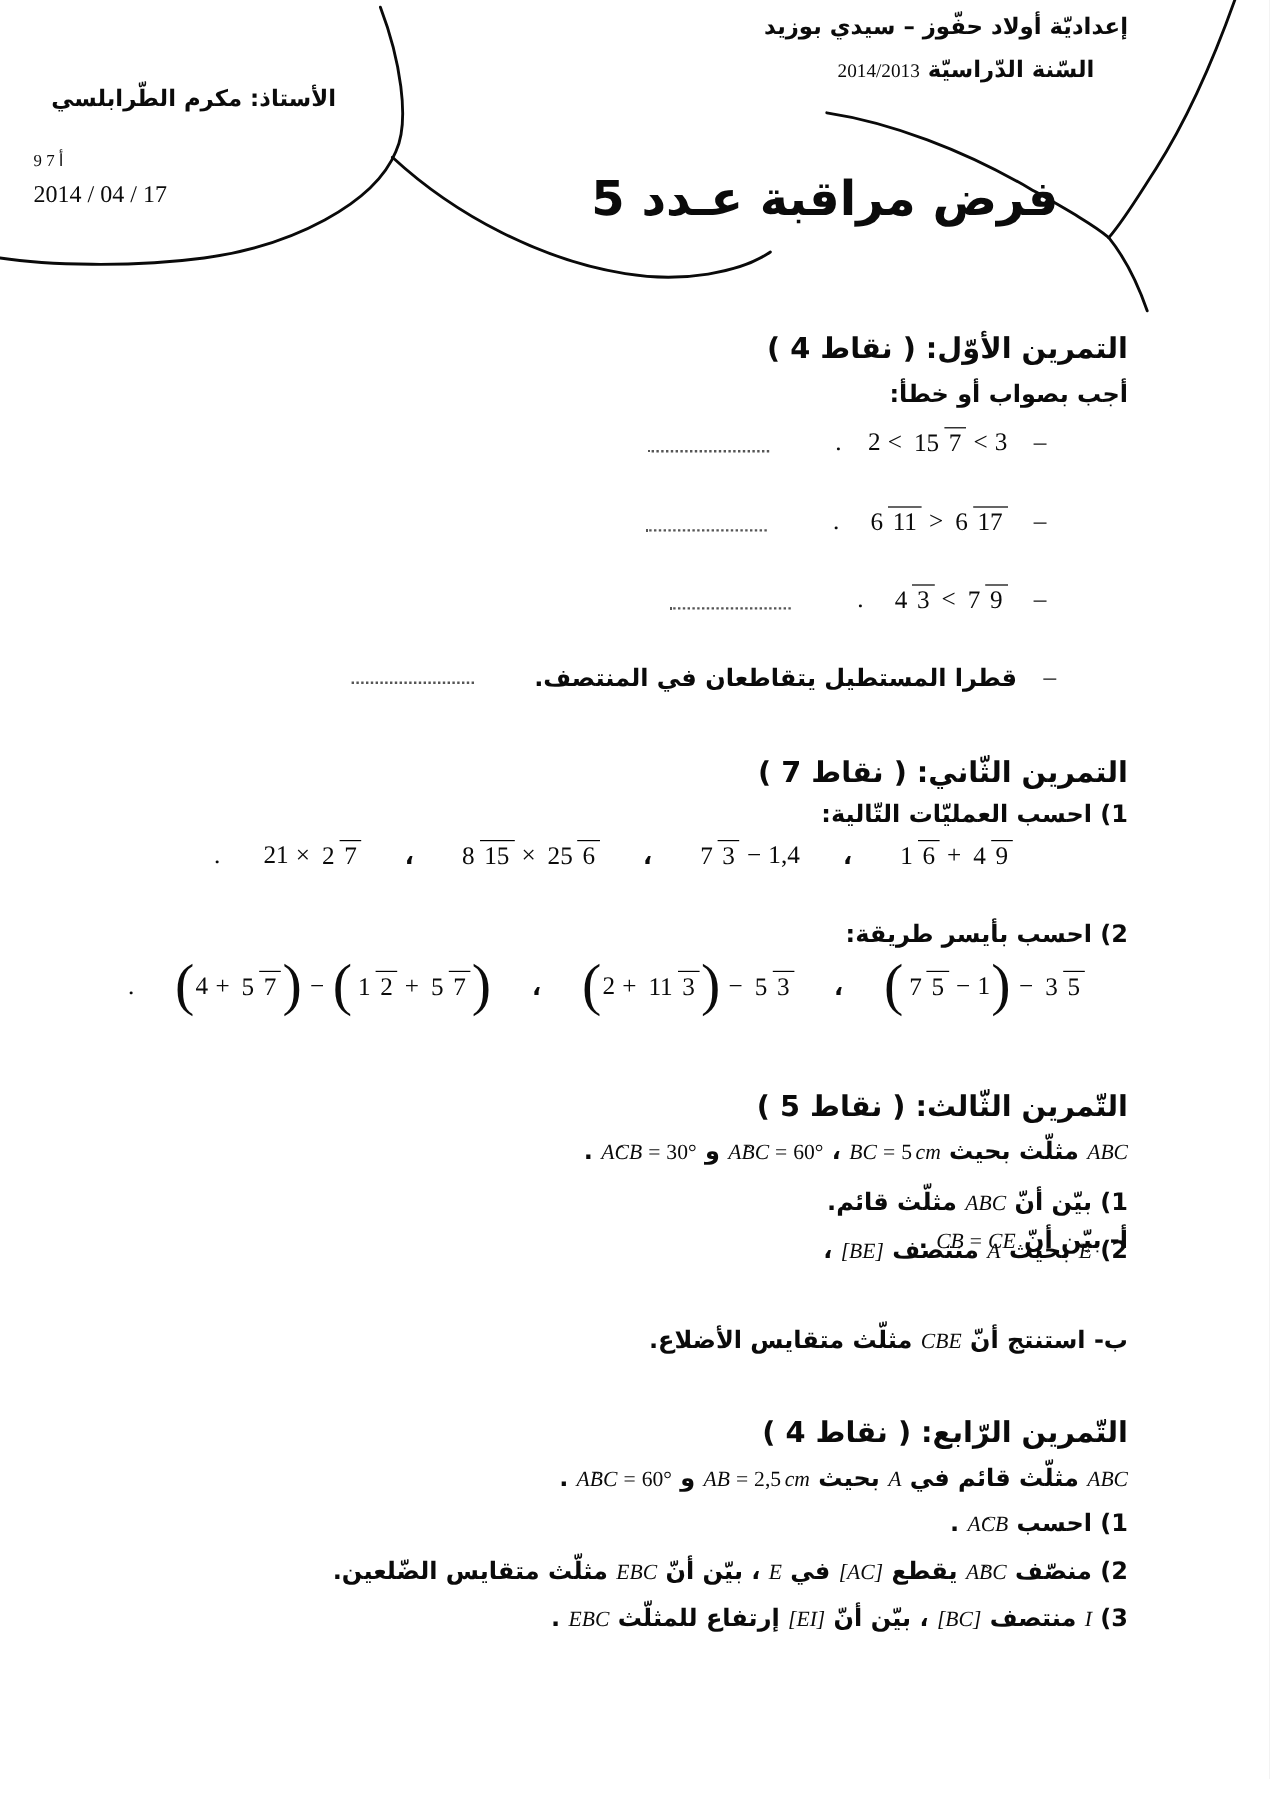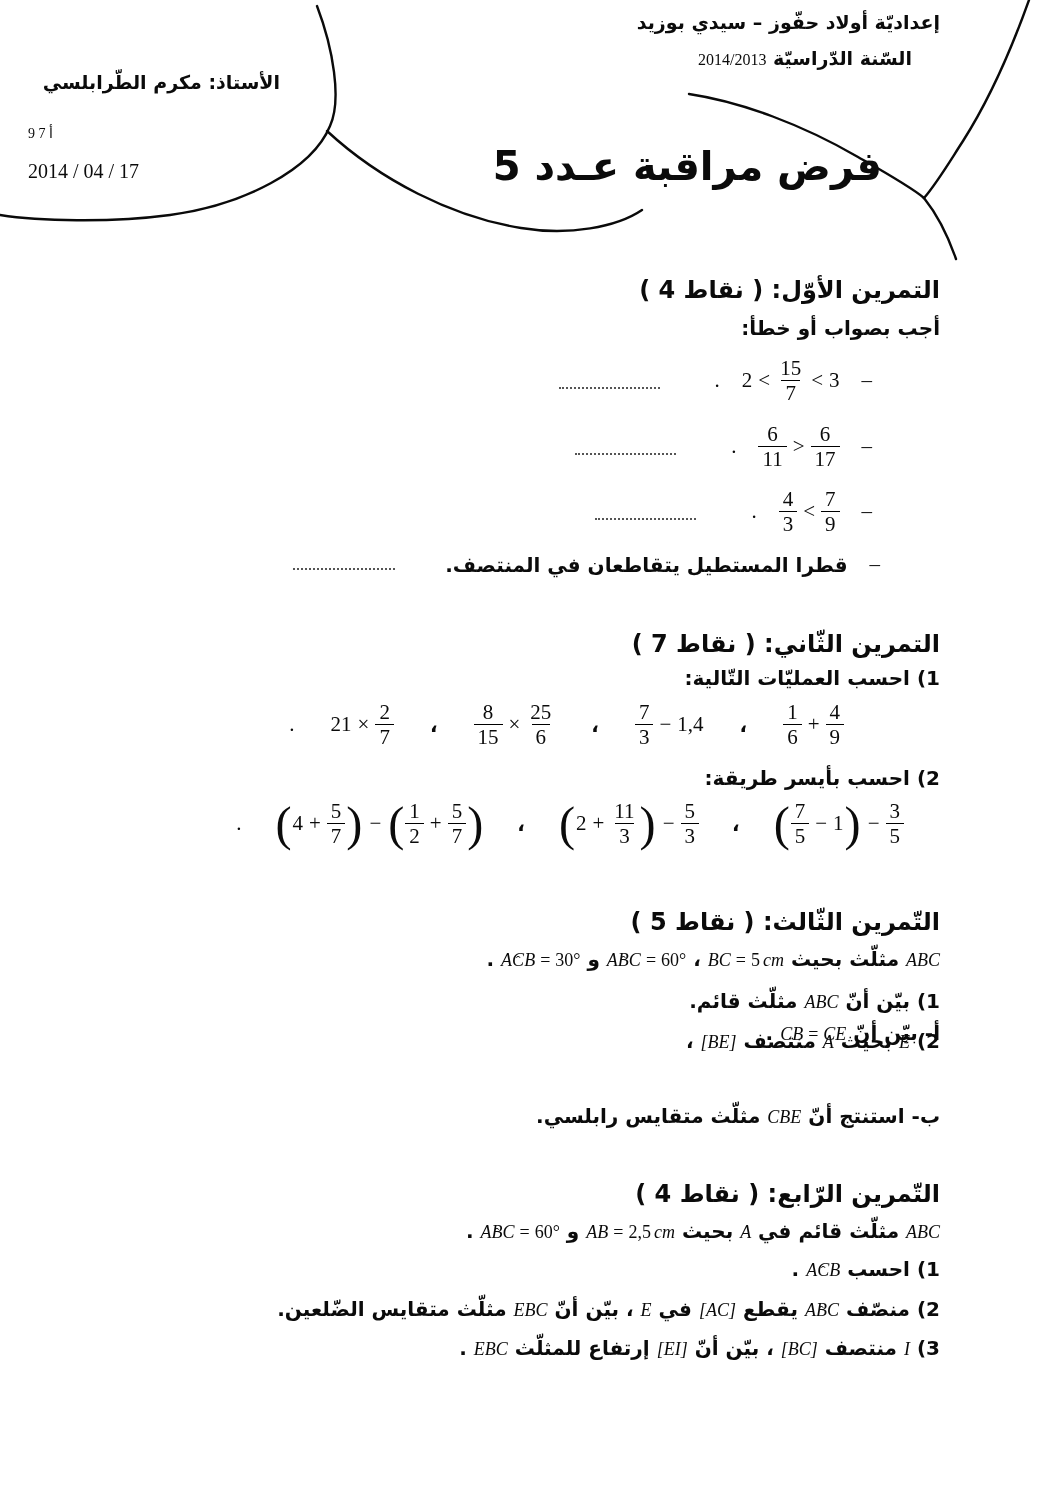--- a/index.html
+++ b/index.html
@@ -5,39 +5,39 @@
   *{box-sizing:border-box;margin:0;padding:0}
   html,body{background:#e8e8e8}
   body{width:1058px;height:1497px;position:relative;font-family:"DejaVu Sans",sans-serif;color:#0b0b0b}
   .page{position:absolute;inset:0;background:#ffffff;overflow:hidden}
   .arcs{position:absolute;top:0;left:0}
 
   
   .hdr-left{position:absolute;left:28px;top:70px;width:252px;direction:rtl}
   .teacher{font-weight:700;font-size:19px;line-height:1.3}
   .class-code{margin-top:30px;font-family:"Liberation Serif",serif;font-size:14px;direction:ltr}
-  .exam-date{margin-top:18px;font-family:"Liberation Serif",serif;font-size:20px;direction:ltr}
+  .exam-date{margin-top:8px;font-family:"Liberation Serif",serif;font-size:20px;direction:ltr}
   .hdr-right{position:absolute;right:118px;top:11px;text-align:right;direction:rtl}
   .school{font-weight:700;font-size:19px}
   .year-line{margin-top:14px;font-weight:700;font-size:19px;margin-right:28px}
   .year-line .yr{font-family:"Liberation Serif",serif;font-weight:400;font-size:16px}
   .exam-title{position:absolute;right:176px;top:143px;direction:rtl;font-weight:700;font-size:40px}
 
   
   .rline{position:absolute;left:0;right:118px;direction:rtl;text-align:right}
   .ex-heading{font-weight:700;font-size:24px}
   .txt{font-weight:700;font-size:20px}
 
   
   .expr{display:inline-flex;direction:ltr;unicode-bidi:isolate;align-items:center;
         font-family:"Liberation Serif","DejaVu Serif",serif;font-size:21px;white-space:nowrap}
   .expr .mop{margin:0 6px}
   .mvar{font-style:italic}
   .mnum,.fnum,.fden{font-style:normal}
-  .mfrac{display:inline-flex;flex-direction:column;align-items:center;line-height:1.15;text-align:center}
+  .mfrac{display:inline-flex;flex-direction:row;align-items:center;line-height:1.15;text-align:center}
   .fnum{padding:0 4px}
   .fden{border-top:1.8px solid #000;padding:0 4px}
   .expr .mparen{font-size:230%;font-weight:400;line-height:.95;margin:0 1px}
   .mrun{direction:ltr;unicode-bidi:isolate;font-family:"Liberation Serif","DejaVu Serif",serif;
         font-size:18px;font-weight:400;white-space:nowrap}
   .mrun .mop{margin:0 5px}
   .mrun .munit{margin-left:3px}
   .hat{position:relative}
   .hat::after{content:"ˆ";position:absolute;left:50%;top:-0.52em;transform:translateX(-50%);
               font-size:.8em;font-style:normal}
@@ -265,21 +265,21 @@
 
   <section>
     <div class="rline ex-heading" style="top:908px">
       <span>التّمرين الثّالث:</span>
       <span dir="ltr">( 5 نقاط )</span>
     </div>
     <div class="mixed" style="top:941px"><span class="mrun" dir="ltr"><span class="mvar">ABC</span></span> <span class="ar">مثلّث بحيث</span> <span class="mrun" dir="ltr"><span class="mvar">BC</span><span class="mop">=</span><span class="mnum">5</span><span class="mvar munit">cm</span></span> <span class="ar">،</span> <span class="mrun" dir="ltr"><span><span class="mvar">A</span><span class="mvar hat">B</span><span class="mvar">C</span></span><span class="mop">=</span><span class="mnum">60°</span></span> <span class="ar">و</span> <span class="mrun" dir="ltr"><span><span class="mvar">A</span><span class="mvar hat">C</span><span class="mvar">B</span></span><span class="mop">=</span><span class="mnum">30°</span></span> <span class="ar">.</span> </div>
     <div class="mixed" style="top:983px"><span class="ar">1) بيّن أنّ</span> <span class="mrun" dir="ltr"><span class="mvar">ABC</span></span> <span class="ar">مثلّث قائم.</span> </div>
     <div class="mixed" style="top:1023px"><span class="ar">2)</span> <span class="mrun" dir="ltr"><span class="mvar">E</span></span> <span class="ar">بحيث</span> <span class="mrun" dir="ltr"><span class="mvar">A</span></span> <span class="ar">منتصف</span> <span class="mrun" dir="ltr"><span class="mvar">[BE]</span></span> <span class="ar">،</span> </div>
     <div class="mixed" style="top:1015px"><span class="ar">أ- بيّن أنّ</span> <span class="mrun" dir="ltr"><span class="mvar">CB</span><span class="mop">=</span><span class="mvar">CE</span></span> <span class="ar">.</span> </div>
-    <div class="mixed" style="top:1098px"><span class="ar">ب- استنتج أنّ</span> <span class="mrun" dir="ltr"><span class="mvar">CBE</span></span> <span class="ar">مثلّث متقايس رابلسي.</span> </div>
+    <div class="mixed" style="top:1098px"><span class="ar">ب- استنتج أنّ</span> <span class="mrun" dir="ltr"><span class="mvar">CBE</span></span> <span class="ar">مثلّث متقايس الأضلاع.</span> </div>
   </section>
 
   <section>
     <div class="rline ex-heading" style="top:1180px">
       <span>التّمرين الرّابع:</span>
       <span dir="ltr">( 4 نقاط )</span>
     </div>
     <div class="mixed" style="top:1213px"><span class="mrun" dir="ltr"><span class="mvar">ABC</span></span> <span class="ar">مثلّث قائم في</span> <span class="mrun" dir="ltr"><span class="mvar">A</span></span> <span class="ar">بحيث</span> <span class="mrun" dir="ltr"><span class="mvar">AB</span><span class="mop">=</span><span class="mnum">2,5</span><span class="mvar munit">cm</span></span> <span class="ar">و</span> <span class="mrun" dir="ltr"><span><span class="mvar">A</span><span class="mvar hat">B</span><span class="mvar">C</span></span><span class="mop">=</span><span class="mnum">60°</span></span> <span class="ar">.</span> </div>
     <div class="mixed" style="top:1251px"><span class="ar">1) احسب</span> <span class="mrun" dir="ltr"><span><span class="mvar">A</span><span class="mvar hat">C</span><span class="mvar">B</span></span></span> <span class="ar">.</span> </div>
     <div class="mixed" style="top:1291px"><span class="ar">2) منصّف</span> <span class="mrun" dir="ltr"><span><span class="mvar">A</span><span class="mvar hat">B</span><span class="mvar">C</span></span></span> <span class="ar">يقطع</span> <span class="mrun" dir="ltr"><span class="mvar">[AC]</span></span> <span class="ar">في</span> <span class="mrun" dir="ltr"><span class="mvar">E</span></span> <span class="ar">، بيّن أنّ</span> <span class="mrun" dir="ltr"><span class="mvar">EBC</span></span> <span class="ar">مثلّث متقايس الضّلعين.</span> </div>

